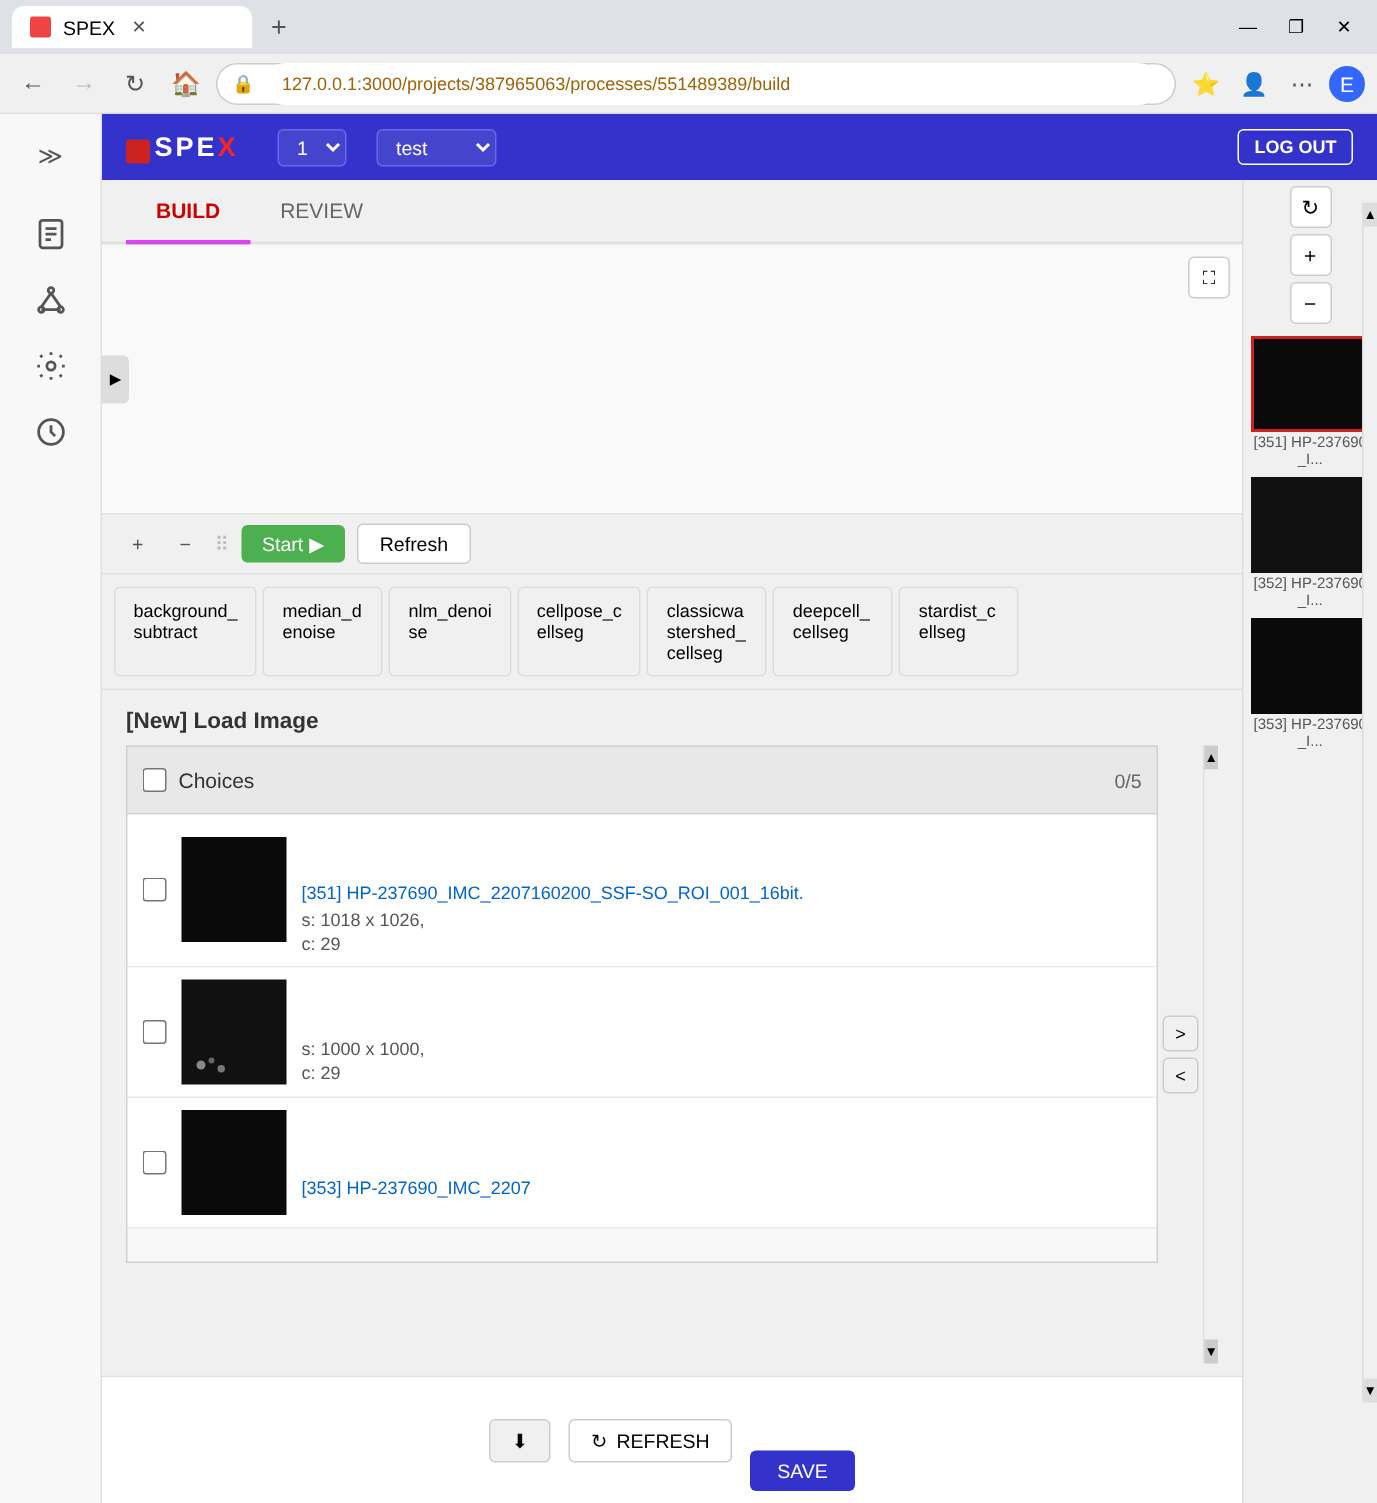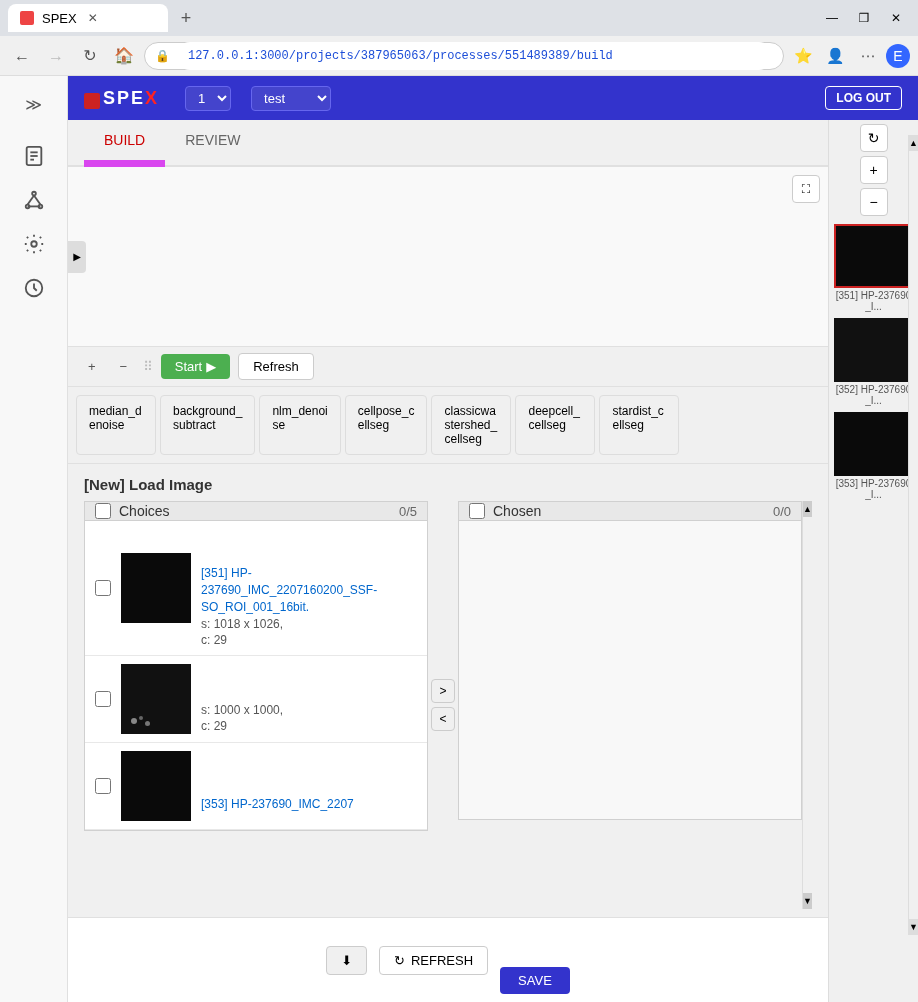--- a/index.html
+++ b/index.html
@@ -10,21 +10,21 @@
     .tab-bar { display: flex; align-items: center; height: 36px; background: #dee1e6; padding: 0 8px; gap: 4px; }
     .tab-item { display: flex; align-items: center; background: white; border-radius: 8px 8px 0 0; padding: 0 12px; height: 28px; font-size: 13px; gap: 8px; min-width: 160px; }
     .tab-favicon { width: 14px; height: 14px; background: #e44; border-radius: 50%; }
     .tab-close { width: 16px; height: 16px; display: flex; align-items: center; justify-content: center; border-radius: 50%; cursor: pointer; font-size: 12px; color: #555; }
     .new-tab-btn { width: 28px; height: 28px; display: flex; align-items: center; justify-content: center; cursor: pointer; font-size: 18px; color: #555; }
     .window-controls { margin-left: auto; display: flex; gap: 4px; }
     .win-btn { width: 28px; height: 28px; display: flex; align-items: center; justify-content: center; font-size: 12px; cursor: pointer; }
 
     .address-bar { display: flex; align-items: center; height: 40px; background: #f0f0f0; padding: 0 8px; gap: 6px; border-bottom: 1px solid #ddd; }
     .nav-btn { width: 28px; height: 28px; display: flex; align-items: center; justify-content: center; cursor: pointer; color: #555; font-size: 16px; }
-    .address-input { flex: 1; height: 28px; border: 1px solid #ccc; border-radius: 14px; padding: 0 12px; font-size: 13px; background: white; color: #1d4ed8; font-family: Liberation Mono, monospace; }
+    .address-input { flex: 1; height: 28px; border: 1px solid #ccc; border-radius: 14px; padding: 0 12px; font-size: 13px; background: white; color: #a16207; }
     .browser-icons { display: flex; gap: 4px; align-items: center; }
     .browser-icon { width: 28px; height: 28px; display: flex; align-items: center; justify-content: center; cursor: pointer; color: #555; font-size: 15px; }
 
     
     .app-container { display: flex; width: 918px; height: calc(1002px - 76px); }
 
     
     .left-sidebar { width: 68px; background: #f8f8f8; border-right: 1px solid #e0e0e0; display: flex; flex-direction: column; align-items: center; padding-top: 8px; gap: 4px; }
     .sidebar-icon { width: 40px; height: 40px; display: flex; align-items: center; justify-content: center; cursor: pointer; color: #555; font-size: 18px; border-radius: 6px; }
 
@@ -33,41 +33,41 @@
     .header { height: 44px; background: #3333cc; display: flex; align-items: center; padding: 0 16px; gap: 12px; }
     .header-logo { display: flex; align-items: center; gap: 2px; }
     .logout-btn { margin-left: auto; background: transparent; border: 1px solid white; color: white; padding: 4px 10px; border-radius: 4px; cursor: pointer; font-size: 12px; font-weight: bold; }
 
     
     .content { display: flex; flex: 1; overflow: hidden; }
 
     
     .tabs { display: flex; border-bottom: 2px solid #e0e0e0; padding: 0 16px; }
     .tab { padding: 12px 20px; cursor: pointer; font-size: 14px; color: #666; border-bottom: 3px solid transparent; margin-bottom: -2px; }
-    .tab.active { color: #cc0000; border-bottom: 7px solid #d946ef; font-weight: 400; }
+    .tab.active { color: #cc0000; border-bottom: 3px solid #d946ef; font-weight: 700; }
 
     
     .canvas-area { height: 180px; background: #f9f9f9; border-bottom: 1px solid #e0e0e0; position: relative; }
     .canvas-toggle { position: absolute; right: 8px; top: 8px; width: 28px; height: 28px; background: white; border: 1px solid #ccc; border-radius: 4px; cursor: pointer; display: flex; align-items: center; justify-content: center; font-size: 12px; }
     .canvas-arrow { position: absolute; left: 0; top: 50%; transform: translateY(-50%); width: 18px; height: 32px; background: #ddd; border-radius: 0 4px 4px 0; cursor: pointer; display: flex; align-items: center; justify-content: center; font-size: 10px; }
 
     
     .toolbar { display: flex; align-items: center; padding: 6px 12px; gap: 8px; border-bottom: 1px solid #e0e0e0; }
     .toolbar-btn { padding: 4px 8px; font-size: 13px; cursor: pointer; color: #555; background: none; border: none; }
     .start-btn { background: #4CAF50; color: white; border: none; border-radius: 4px; padding: 5px 14px; cursor: pointer; font-size: 13px; display: flex; align-items: center; gap: 4px; }
     .refresh-btn { background: white; border: 1px solid #ccc; border-radius: 4px; padding: 5px 14px; cursor: pointer; font-size: 13px; }
 
     
     .node-list { display: flex; flex-wrap: wrap; padding: 8px; gap: 4px; border-bottom: 1px solid #e0e0e0; }
     .node-item { background: #f0f0f0; border: 1px solid #ddd; border-radius: 4px; padding: 8px 12px; font-size: 12px; cursor: pointer; min-width: 80px; }
 
     
     .section-title { font-size: 15px; font-weight: bold; padding: 12px 16px 8px; color: #333; }
     .panel-col { flex: 1; }
-    .panel-header { display: flex; align-items: center; padding: 1px 10px; background: #e8e8e8; border: 1px solid #d0d0d0; border-bottom: none; }
+    .panel-header { display: flex; align-items: center; padding: 14px 10px; background: #e8e8e8; border: 1px solid #d0d0d0; border-bottom: none; }
     .panel-checkbox { width: 16px; height: 16px; cursor: pointer; margin-right: 8px; }
     .panel-title { font-size: 14px; font-weight: 500; color: #333; flex: 1; }
     .panel-count { font-size: 13px; color: #666; }
     .panel-body { border: 1px solid #d0d0d0; min-height: 300px; overflow-y: auto; background: #f8f8f8; }
 
     .transfer-arrows { display: flex; flex-direction: column; align-items: center; justify-content: center; padding: 0 8px; gap: 4px; width: 30px; align-self: center; }
     .arrow-btn { background: #f0f0f0; border: 1px solid #ccc; border-radius: 4px; width: 24px; height: 24px; display: flex; align-items: center; justify-content: center; cursor: pointer; font-size: 12px; }
 
     
     .list-item { display: flex; align-items: center; padding: 8px 10px; border-bottom: 1px solid #e8e8e8; gap: 10px; background: white; }
@@ -208,24 +208,24 @@
             <span style="color:#bbb;cursor:grab;">⠿</span>
             <button class="start-btn">
               <span>Start</span>
               <span>▶</span>
             </button>
             <button class="refresh-btn">Refresh</button>
           </div>
 
           <div class="node-list">
             <div class="node-item">
+              <span>background_<br>subtract</span>
+            </div>
+            <div class="node-item">
               <span>median_d<br>enoise</span>
-            </div>
-            <div class="node-item">
-              <span>background_<br>subtract</span>
             </div>
             <div class="node-item">
               <span>nlm_denoi<br>se</span>
             </div>
             <div class="node-item">
               <span>cellpose_c<br>ellseg</span>
             </div>
             <div class="node-item">
               <span>classicwa<br>stershed_<br>cellseg</span>
             </div>
@@ -285,29 +285,20 @@
                 </div>
 
               </div>
             </div>
 
             <div class="transfer-arrows">
               <div class="arrow-btn">&gt;</div>
               <div class="arrow-btn">&lt;</div>
             </div>
 
-            <div class="panel-col">
-              <div class="panel-header">
-                <input type="checkbox" class="panel-checkbox" style="">
-                <span class="panel-title">Chosen</span>
-                <span class="panel-count">0/0</span>
-              </div>
-              <div class="panel-body" style="min-height:300px;">
-              </div>
-            </div>
 
             <div style="width:10px;background:#f0f0f0;border-left:1px solid #ddd;display:flex;flex-direction:column;">
               <div style="height:16px;background:#ccc;display:flex;align-items:center;justify-content:center;font-size:9px;cursor:pointer;">▲</div>
               <div style="flex:1;background:#f0f0f0;"></div>
               <div style="height:16px;background:#ccc;display:flex;align-items:center;justify-content:center;font-size:9px;cursor:pointer;">▼</div>
             </div>
 
           </div>
 
           <div class="bottom-bar">

